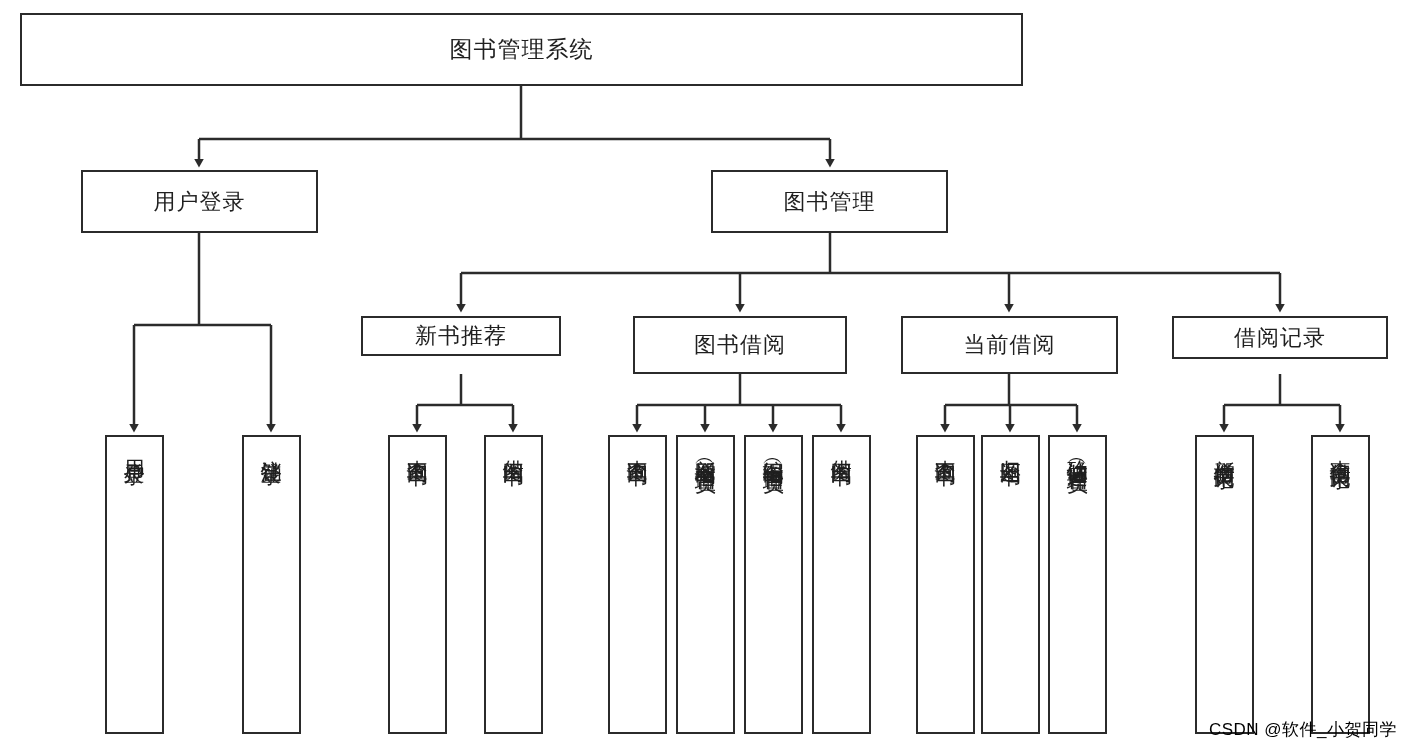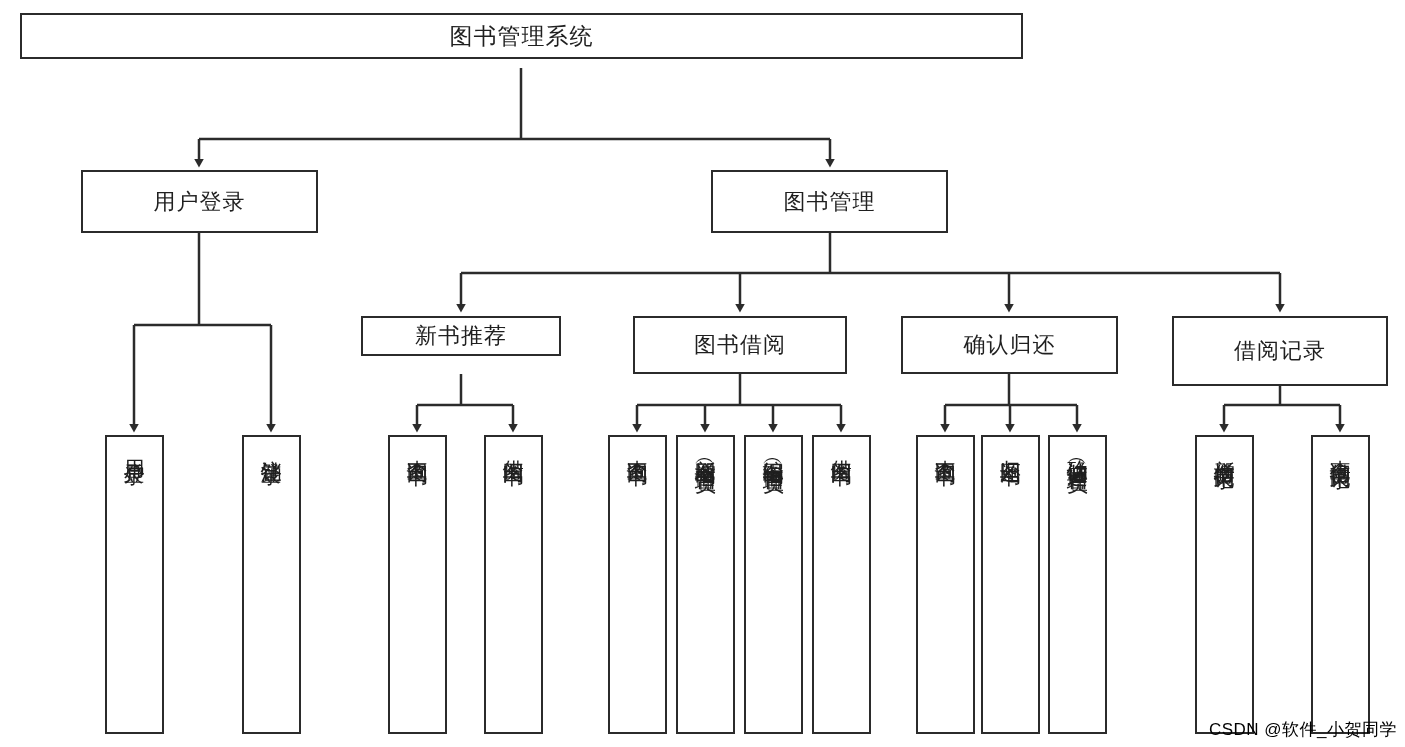--- a/index.html
+++ b/index.html
@@ -128,41 +128,41 @@
       <path d="M1010,405 L1010,425" marker-end="url(#arrowhead)"></path>
       <path d="M1077,405 L1077,425" marker-end="url(#arrowhead)"></path>
 
       <path d="M1280,374 L1280,405"></path>
       <path d="M1224,405 L1340,405"></path>
       <path d="M1224,405 L1224,425" marker-end="url(#arrowhead)"></path>
       <path d="M1340,405 L1340,425" marker-end="url(#arrowhead)"></path>
     </g>
   </svg>
 
-  <div class="node root" style="left:20px; top:13px; width:1003px; height:46px;">
+  <div class="node root" style="left:20px; top:13px; width:1003px; height:73px;">
     <span class="node-label">图书管理系统</span>
   </div>
 
   <div class="node level1" style="left:81px; top:170px; width:237px; height:63px;">
     <span class="node-label">用户登录</span>
   </div>
   <div class="node level1" style="left:711px; top:170px; width:237px; height:63px;justify-content:center;">
     <span class="node-label">图书管理</span>
   </div>
 
   <div class="node level2" style="left:361px; top:316px; width:200px; height:40px;">
     <span class="node-label">新书推荐</span>
   </div>
   <div class="node level2" style="left:633px; top:316px; width:214px; height:58px;">
     <span class="node-label">图书借阅</span>
   </div>
   <div class="node level2" style="left:901px; top:316px; width:217px; height:58px;">
-    <span class="node-label">确认归还</span>
-  </div>
-  <div class="node level2" style="left:1172px; top:316px; width:216px; height:70px;">
+    <span class="node-label">当前借阅</span>
+  </div>
+  <div class="node level2" style="left:1172px; top:316px; width:216px; height:43px;">
     <span class="node-label">借阅记录</span>
   </div>
 
   <div class="node leaf" style="left:105px; top:435px; width:59px; height:299px;">
     <span class="node-label">用户登录</span>
   </div>
   <div class="node leaf" style="left:242px; top:435px; width:59px; height:299px;">
     <span class="node-label">注销登录</span>
   </div>
 

